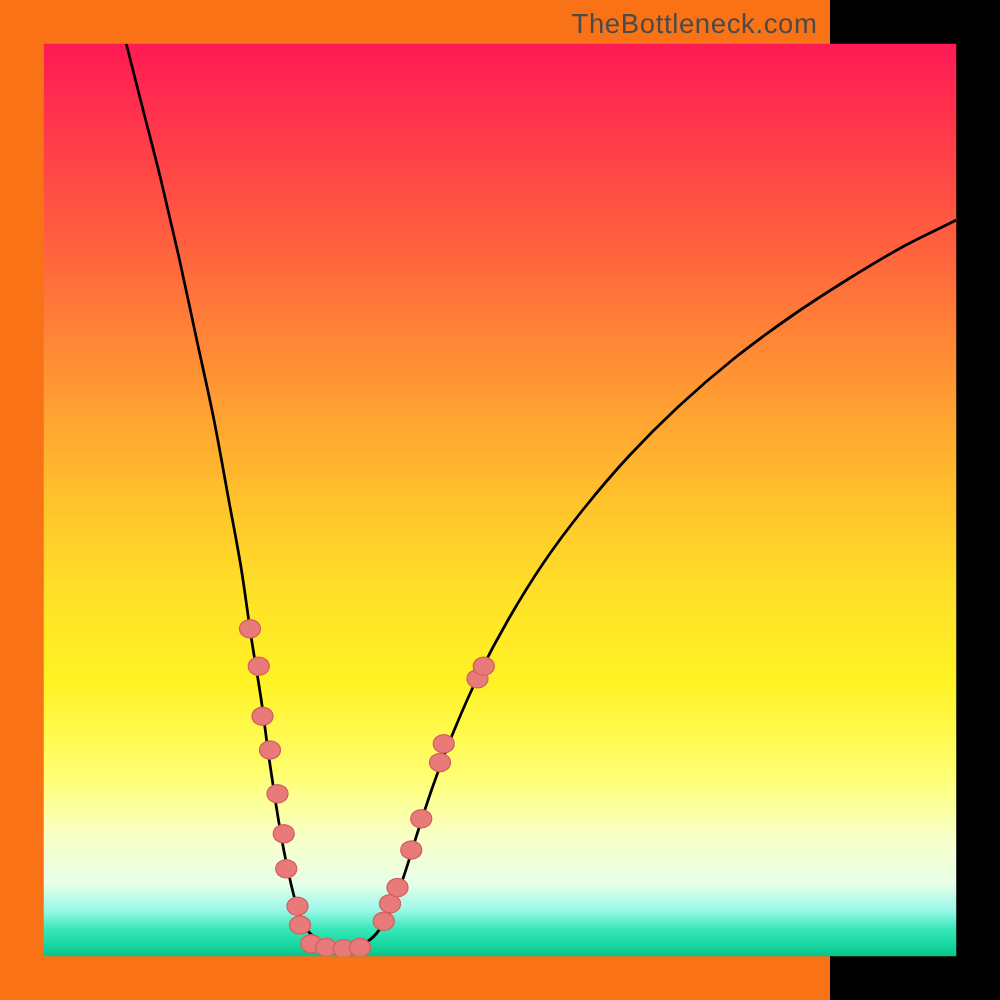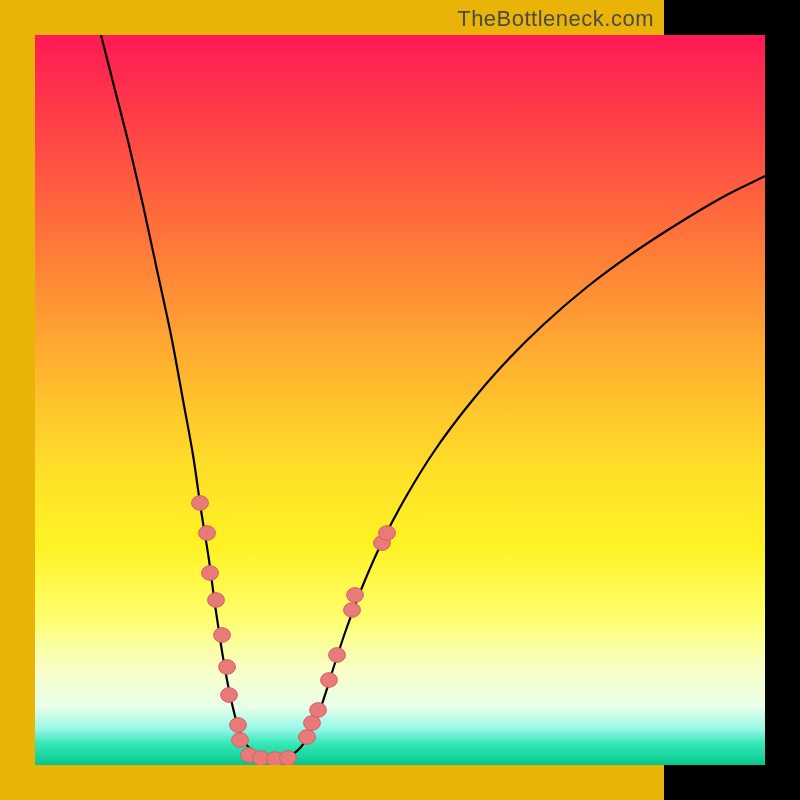--- a/index.html
+++ b/index.html
@@ -8,21 +8,21 @@
     width: 800px;
     height: 800px;
     background: #000;
     overflow: hidden;
     font-family: Arial, Helvetica, sans-serif;
   }
   .outer {
     position: relative;
     width: 664px;
     height: 800px;
-    background: #eab308;
+    background: #f97316;
   }
   .plot {
     position: absolute;
     left: 35px;
     top: 35px;
     width: 730px;
     height: 730px;
     background: linear-gradient(
       to bottom,
       #ff1a55 0%,

